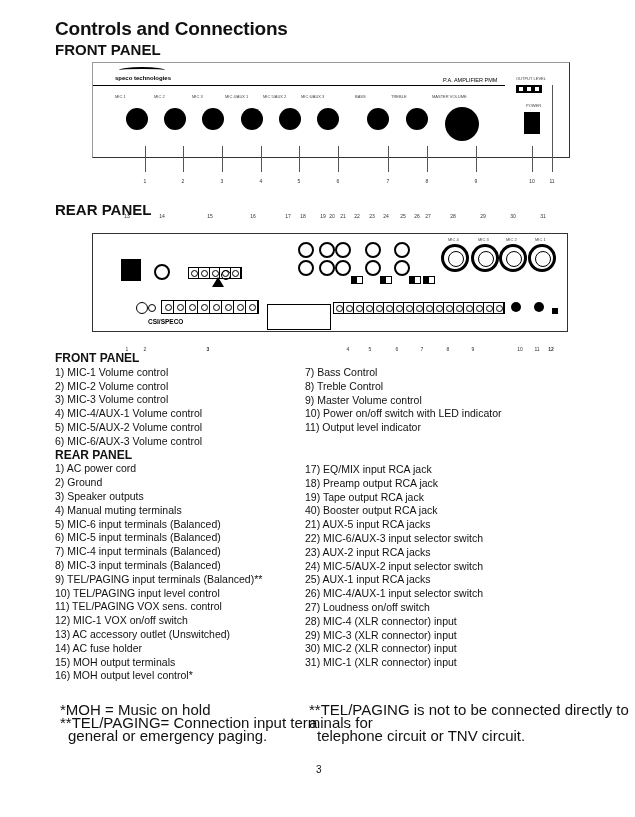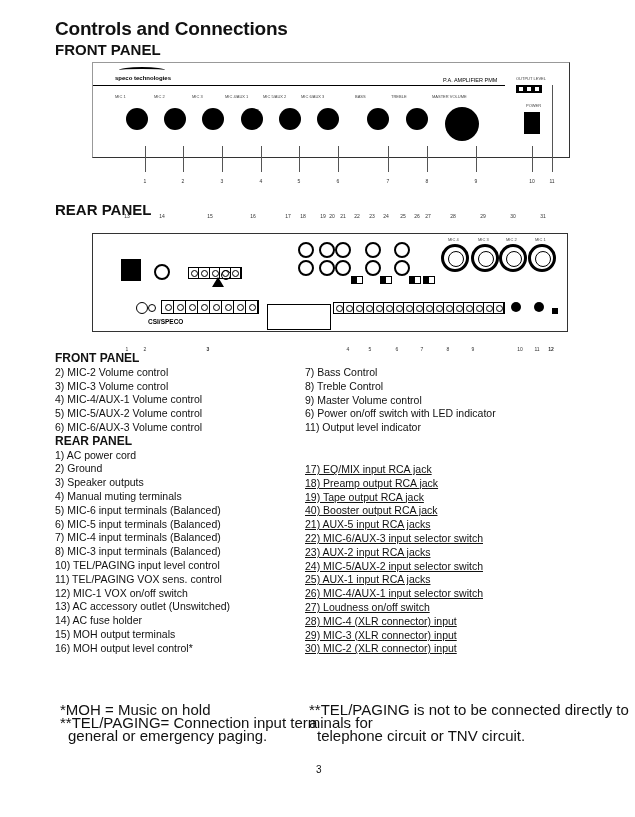--- a/index.html
+++ b/index.html
@@ -196,66 +196,69 @@
   <div class="cnum" style="left:422px;top:346px;">7</div>
   <div class="cnum" style="left:448px;top:346px;">8</div>
   <div class="cnum" style="left:473px;top:346px;">9</div>
   <div class="cnum" style="left:520px;top:346px;">10</div>
   <div class="cnum" style="left:537px;top:346px;">11</div>
   <div class="cnum" style="left:551px;top:346px;font-weight:bold;">12</div>
 </div>
 
 <div class="list" style="left:55px;top:352px;width:250px;">
   <div class="sec">FRONT PANEL</div>
+  <div>1) MIC-1 Volume control</div>
   <div>2) MIC-2 Volume control</div>
   <div>3) MIC-3 Volume control</div>
   <div>4) MIC-4/AUX-1 Volume control</div>
   <div>5) MIC-5/AUX-2 Volume control</div>
   <div>6) MIC-6/AUX-3 Volume control</div>
   <div class="sec">REAR PANEL</div>
   <div>1) AC power cord</div>
   <div>2) Ground</div>
   <div>3) Speaker outputs</div>
   <div>4) Manual muting terminals</div>
   <div>5) MIC-6 input terminals (Balanced)</div>
   <div>6) MIC-5 input terminals (Balanced)</div>
   <div>7) MIC-4 input terminals (Balanced)</div>
   <div>8) MIC-3 input terminals (Balanced)</div>
+  <div>9) TEL/PAGING input terminals (Balanced)**</div>
   <div>10) TEL/PAGING input level control</div>
   <div>11) TEL/PAGING VOX sens. control</div>
   <div>12) MIC-1 VOX on/off switch</div>
   <div>13) AC accessory outlet (Unswitched)</div>
   <div>14) AC fuse holder</div>
   <div>15) MOH output terminals</div>
   <div>16) MOH output level control*</div>
 </div>
 
 <div class="list" style="left:305px;top:366px;width:260px;">
   <div>7) Bass Control</div>
   <div>8) Treble Control</div>
   <div>9) Master Volume control</div>
-  <div>6) Power on/off switch with LED indicator</div>
+  <div>10) Power on/off switch with LED indicator</div>
   <div>11) Output level indicator</div>
 </div>
 
-<div class="list" style="left:305px;top:463px;width:260px;text-decoration:underline;">
+<div class="list" style="left:305px;top:463px;width:260px;">
   <div>17) EQ/MIX input RCA jack</div>
   <div>18) Preamp output RCA jack</div>
   <div>19) Tape output RCA jack</div>
   <div>40) Booster output RCA jack</div>
   <div>21) AUX-5 input RCA jacks</div>
   <div>22) MIC-6/AUX-3 input selector switch</div>
   <div>23) AUX-2 input RCA jacks</div>
   <div>24) MIC-5/AUX-2 input selector switch</div>
   <div>25) AUX-1 input RCA jacks</div>
   <div>26) MIC-4/AUX-1 input selector switch</div>
   <div>27) Loudness on/off switch</div>
   <div>28) MIC-4 (XLR connector) input</div>
   <div>29) MIC-3 (XLR connector) input</div>
   <div>30) MIC-2 (XLR connector) input</div>
+  <div>31) MIC-1 (XLR connector) input</div>
 </div>
 
 <div class="note" style="left:60px;top:703px;">
   <div>*MOH = Music on hold</div>
   <div>**TEL/PAGING= Connection input terminals for</div>
   <div style="padding-left:8px;">general or emergency paging.</div>
 </div>
 <div class="note" style="left:309px;top:703px;">
   <div>**TEL/PAGING is not to be connected directly to a</div>
   <div style="padding-left:8px;">telephone circuit or TNV circuit.</div>

